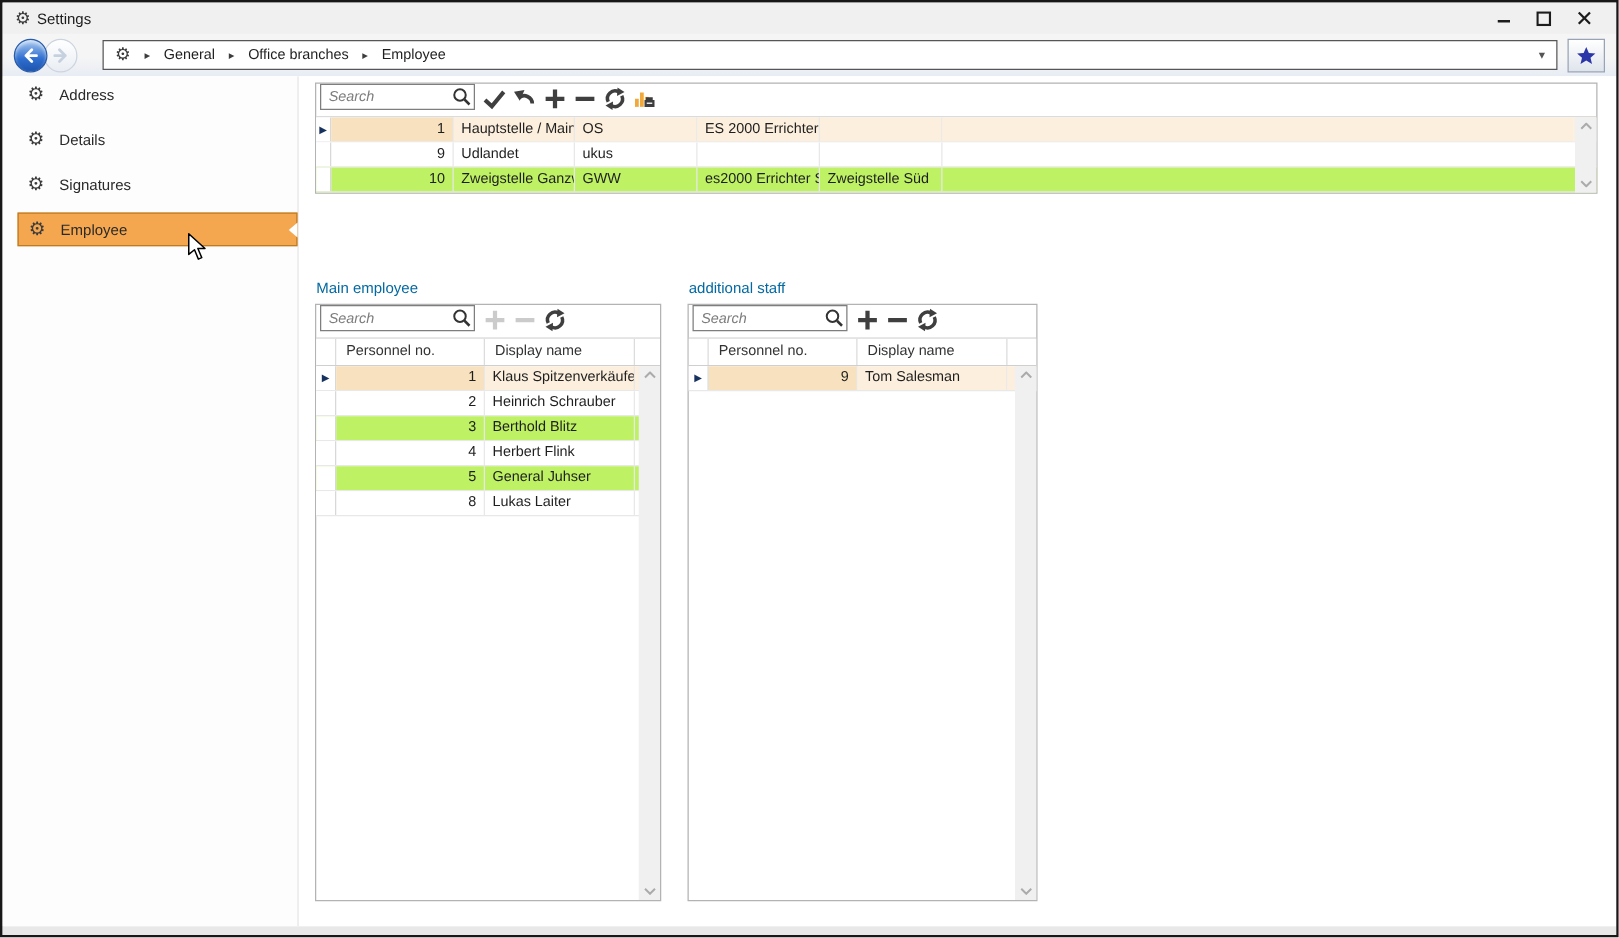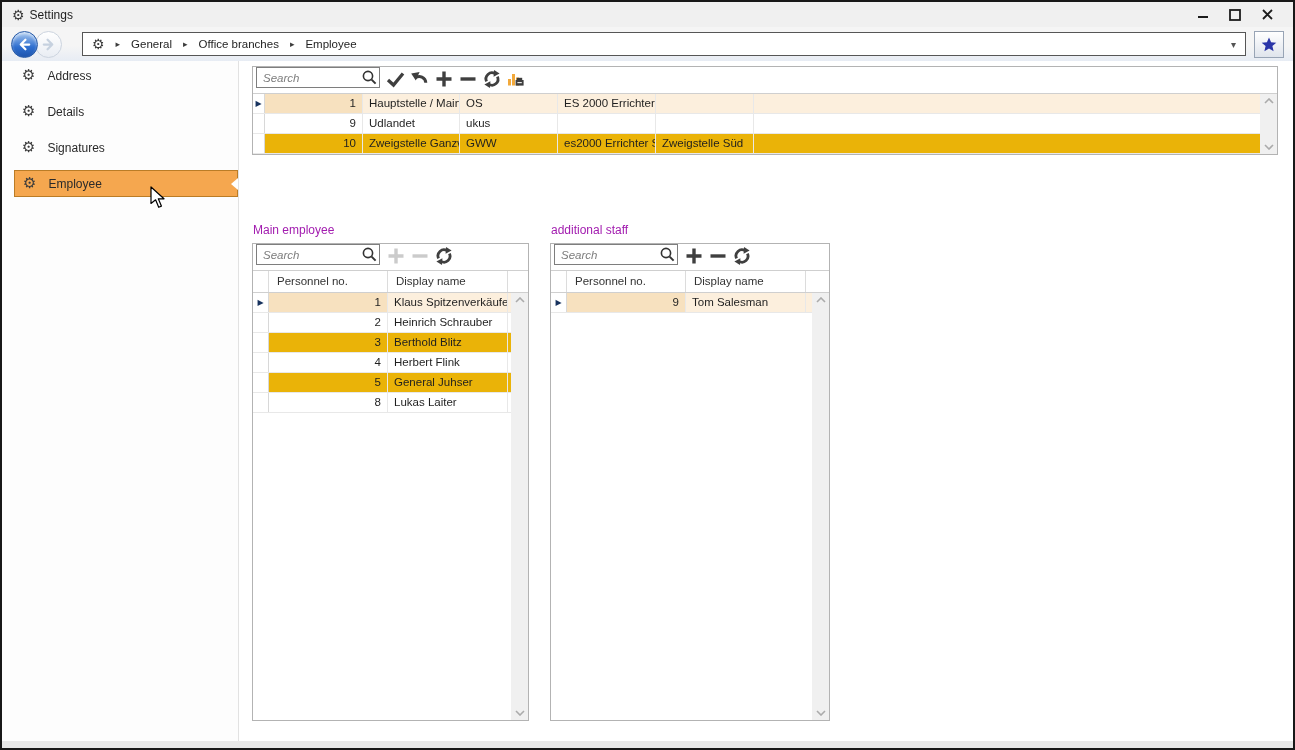--- a/index.html
+++ b/index.html
@@ -43,21 +43,21 @@
   .side-item.selected::after { content:''; position:absolute; right:-1px; top:50%; transform:translateY(-50%);
                border-top:6px solid transparent; border-bottom:6px solid transparent; border-right:7px solid #fff; }
 
   
   .main { flex:1; position:relative; background:#fff; }
 
   .panel { position:absolute; border:1px solid #b3b3b3; background:#fff; }
   .branches-panel { left:13px; top:5px; width:1026px; }
   .me-panel  { left:13px;  top:182px; width:277px; height:478px; display:flex; flex-direction:column; }
   .as-panel  { left:311px; top:182px; width:280px; height:478px; display:flex; flex-direction:column; }
-  .panel-label { position:absolute; font-size:12px; color:#a21caf; }
+  .panel-label { position:absolute; font-size:12px; color:#0369a1; }
   .me-label { left:14px; top:162px; }
   .as-label { left:312px; top:162px; }
 
   
   .toolbar { height:27px; border-bottom:1px solid #cfcfcf; display:flex; align-items:flex-start; padding:0 3px; gap:1px; flex:0 0 auto; }
   .search { position:relative; width:124px; height:21px; margin-right:3px; flex:0 0 auto; }
   .search input { width:100%; height:100%; border:1px solid #7e7e7e; padding:0 22px 0 6px; font-size:11.5px;
                   font-family:inherit; outline:none; background:#fff; color:#222; }
   .search input::placeholder { font-style:italic; color:#7c7c7c; opacity:1; }
   .search .mag { position:absolute; right:2px; top:2px; }
@@ -71,21 +71,21 @@
            border-right:1px solid #dcdcdc; line-height:1.2; overflow:hidden; }
   .hcell.blank { padding:0; }
   .hcell:last-child { border-right:none; }
 
   .rows-wrap { position:relative; }
   .t1 .rows-wrap { height:60px; }
   .t2 .rows-wrap { flex:1; }
   .trow { display:grid; height:20px; border-bottom:1px solid #e8e8e8; background:#fff; }
   .t1 .trow { grid-template-columns:12px 98px 97px 98px 98px 98px 1fr 18px; }
   .t2 .trow { grid-template-columns:16px 119px 120px 1fr; }
-  .trow.alt { background:#eab308; }
+  .trow.alt { background:#bef264; }
   .cell { font-size:11.5px; color:#1f1f1f; line-height:19px; padding:0 6px; border-right:1px solid #e8e8e8;
           overflow:hidden; white-space:nowrap; }
   .cell.marker { padding:0; text-align:center; font-size:8px; color:#17325e; line-height:20px; border-right:1px solid #d8d8d8; background:#fff; }
   .cell.num { text-align:right; }
   .cell.nb { border-right:none; }
   .cell.selnum { background:#f7e1bf; }
   .cell.seltxt { background:#fcefdd; }
 
   
   .vscroll { position:absolute; right:0; top:0; bottom:0; width:17px; background:#f0f0f0;

